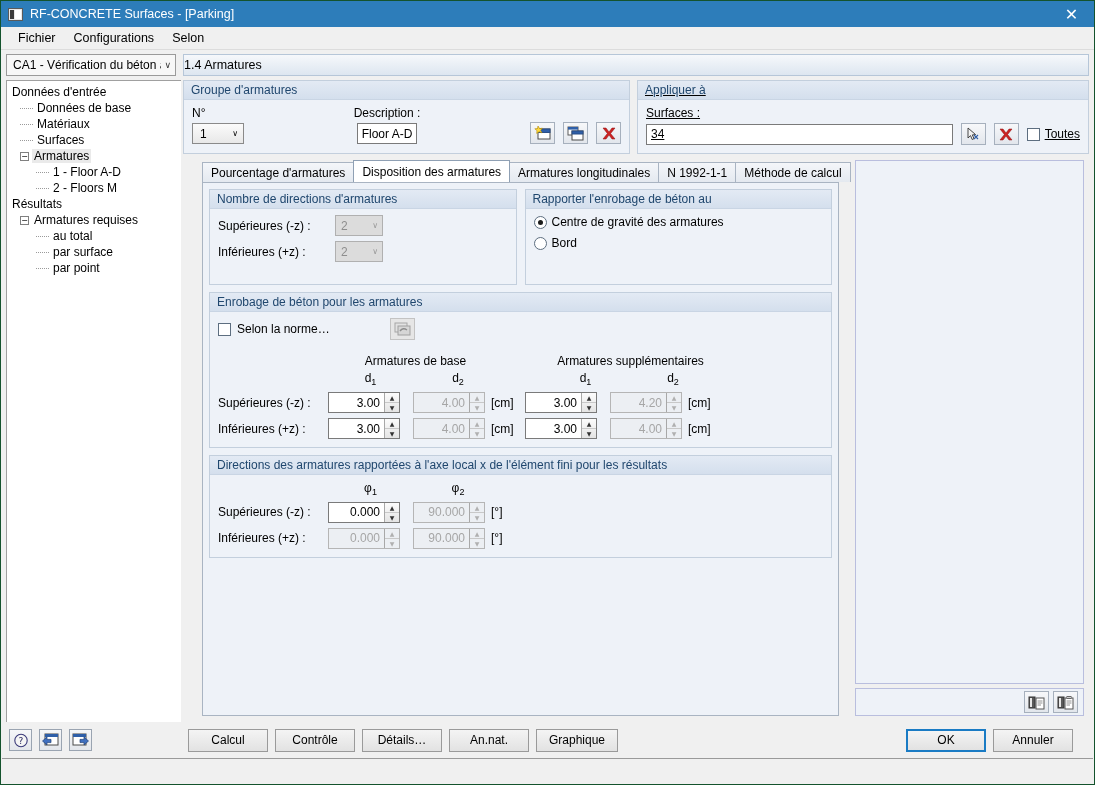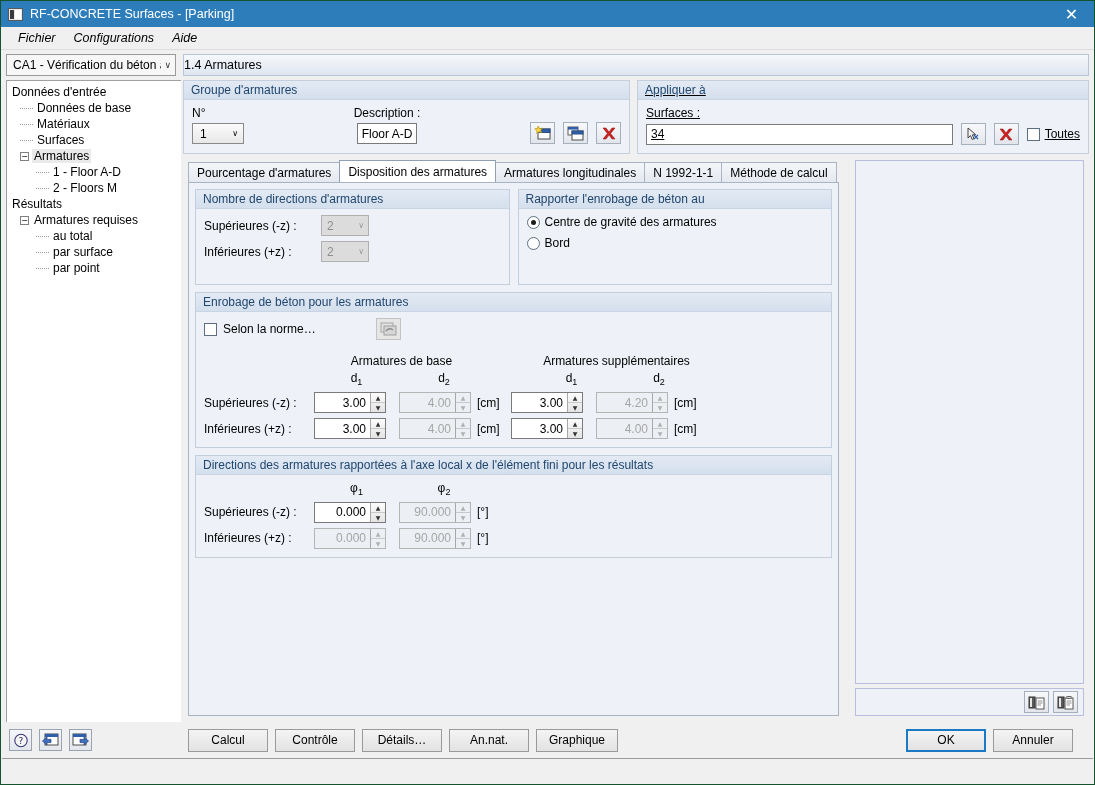--- a/index.html
+++ b/index.html
@@ -42,21 +42,21 @@
     width: 45px; height: 26px; display: flex;
     align-items: center; justify-content: center;
     font-size: 16px; color: #ffffff; font-family: "DejaVu Sans", sans-serif;
   }
   
   .menubar {
     height: 23px; flex: 0 0 23px; background: #f0f0f0;
     display: flex; align-items: center; padding-left: 8px;
     border-bottom: 1px solid #dcdcdc;
   }
-  .menubar .mi { padding: 3px 9px; font-size: 12.5px; color: #000; font-style: italic; }
+  .menubar .mi { padding: 3px 9px; font-size: 12.5px; color: #000; }
   
   .body { flex: 1; display: flex; position: relative; }
   
   .leftnav {
     width: 180px; flex: 0 0 180px;
     display: flex; flex-direction: column;
     padding: 4px 0 0 5px;
   }
   .combo {
     height: 22px; border: 1px solid #9a9a9a; background: #f7f7f7;
@@ -228,21 +228,21 @@
 
   <div class="titlebar">
     <span class="title-icon"></span>
     <span class="title-text">RF-CONCRETE Surfaces - [Parking]</span>
     <span class="title-close">✕</span>
   </div>
 
   <div class="menubar">
     <span class="mi">Fichier</span>
     <span class="mi">Configurations</span>
-    <span class="mi">Aide</span>
+    <span class="mi">Selon</span>
   </div>
 
   <div class="body">
 
     <div class="leftnav">
       <div class="combo">
         <span class="cv">CA1 - Vérification du béton arm</span>
         <span class="arrow">∨</span>
       </div>
       <div class="tree">
@@ -363,21 +363,21 @@
                 <div style="display:flex;align-items:center;gap:5px;">
                   <span class="cb"></span>
                   <span class="lbl">Toutes</span>
                 </div>
               </div>
             </div>
           </div>
         </div>
       </div>
 
-      <div style="flex:1;display:flex;padding:6px 5px 0 4px;">
+      <div style="flex:1;display:flex;padding:6px 5px 0 18px;">
         <div style="flex:1;display:flex;flex-direction:column;">
           <div class="tabstrip">
             <div class="tab">
                 <span>Pourcentage d'armatures</span>
               </div>
             <div class="tab active">
                 <span>Disposition des armatures</span>
               </div>
             <div class="tab">
                 <span>Armatures longitudinales</span>

